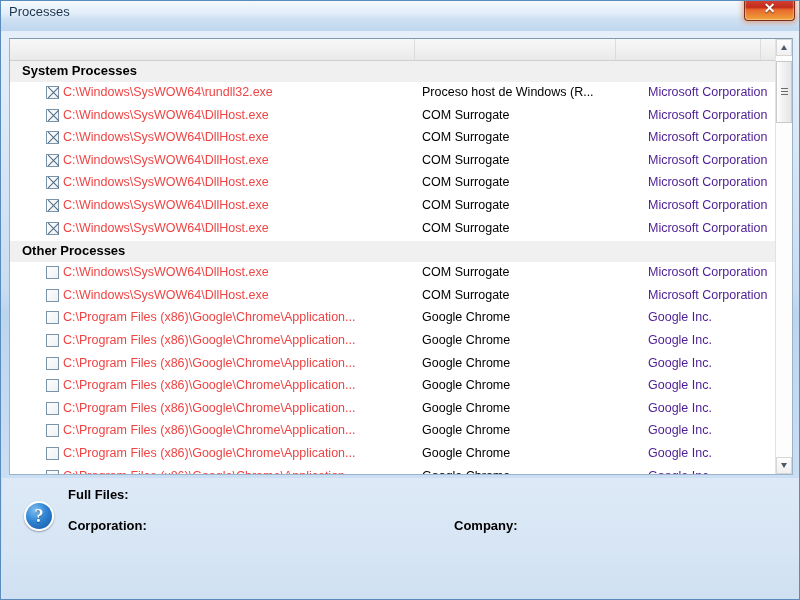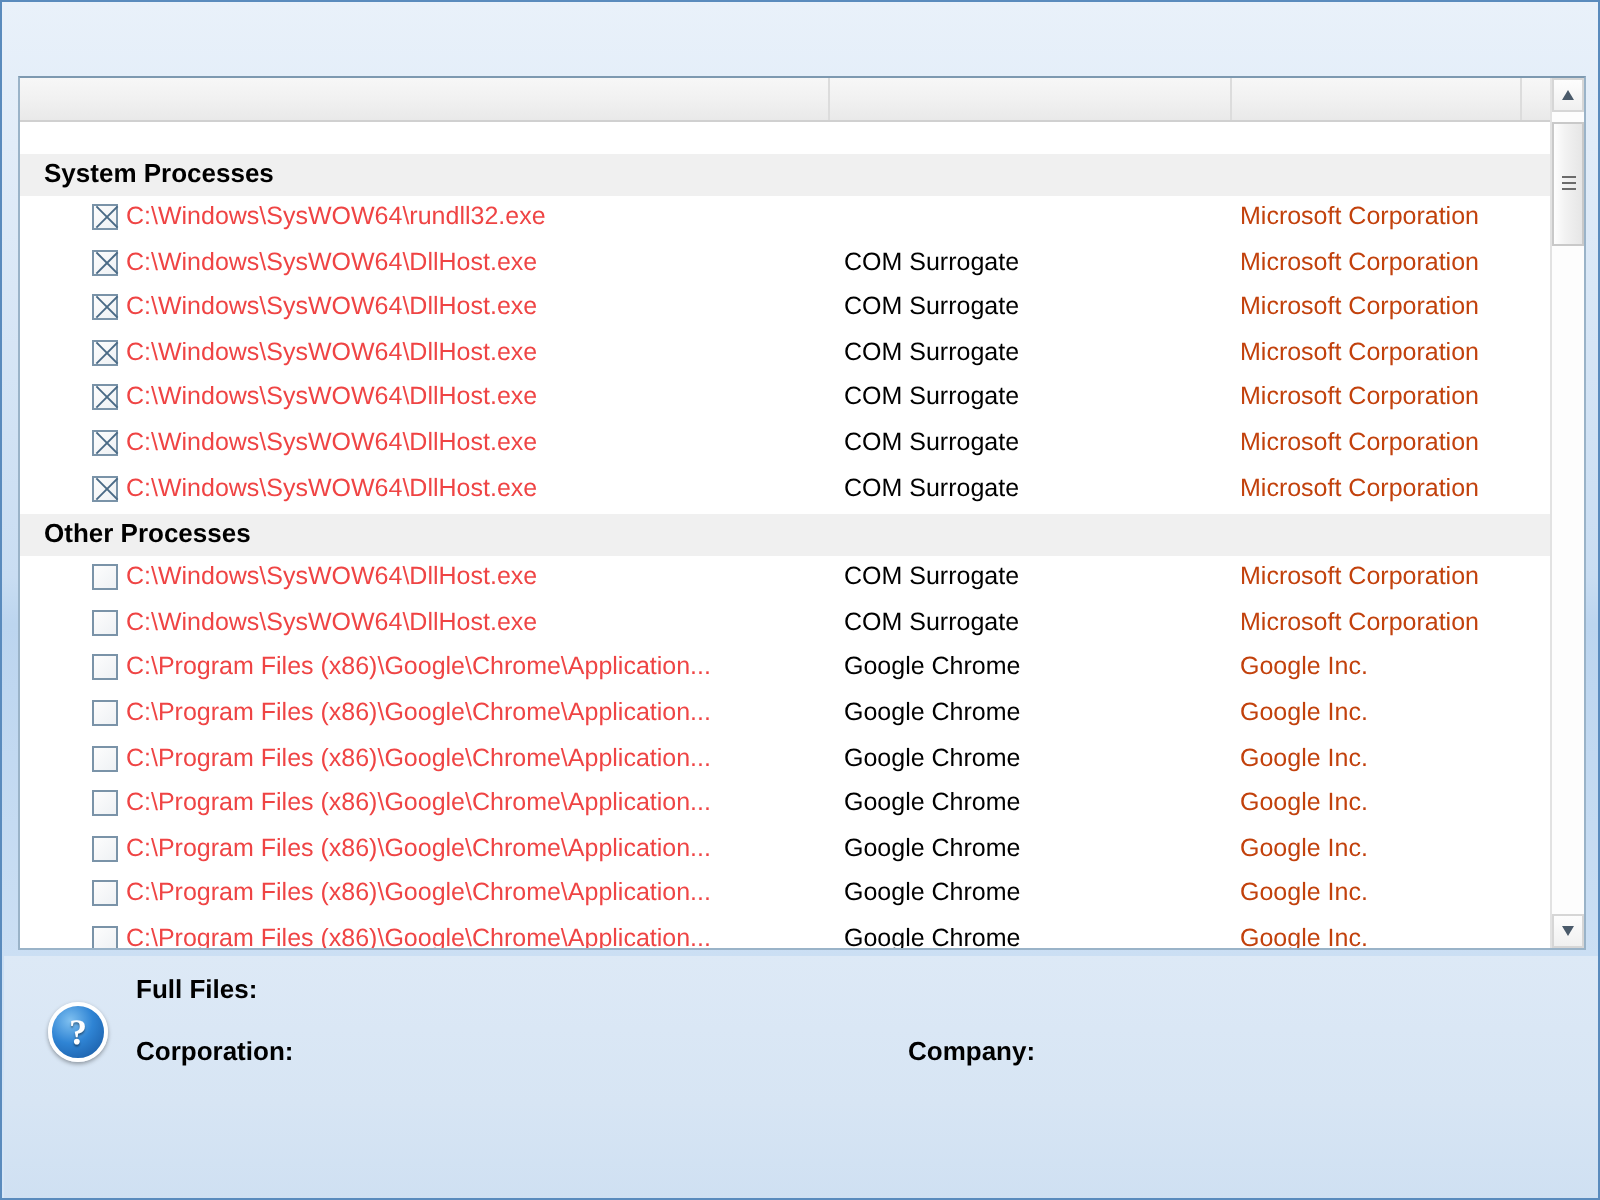--- a/index.html
+++ b/index.html
@@ -110,21 +110,20 @@
   .hcell.h2 { left: 606px; width: 145px; }
   .hcell.h3 { left: 751px; width: 33px; border-right: none; }
 
   .rows {
     position: absolute;
     left: 0;
     top: 22px;
     width: 766px;
     height: 414px;
     overflow: hidden;
-    margin-top: 16px;
   }
 
   .grp {
     position: relative;
     height: 22px;
     background: #f0f0f0;
     border-bottom: 1px solid #ffffff;
     box-sizing: border-box;
   }
   .grp span {
@@ -183,25 +182,25 @@
     left: 412px;
     top: 2px;
     width: 192px;
     font-size: 12.5px;
     color: #000000;
     white-space: nowrap;
     overflow: hidden;
   }
   .c-comp {
     position: absolute;
-    left: 610px;
+    left: 638px;
     top: 2px;
     width: 150px;
     font-size: 12.5px;
-    color: #c2410c;
+    color: #4c1d95;
     white-space: nowrap;
     overflow: hidden;
   }
 
   
   .vscroll {
     position: absolute;
     right: 0;
     top: 0;
     width: 17px;
@@ -302,37 +301,44 @@
   }
   .val-fullpath    { left: 145px; top: 9px; }
   .val-description { left: 152px; top: 40px; }
   .val-company     { left: 527px; top: 40px; }
 </style>
 </head>
 <body>
 
 <div class="window">
 
+  <div class="titlebar">
+    <div class="title-text">Processes</div>
+    <div class="close-btn">
+      <div class="close-x">✕</div>
+    </div>
+  </div>
 
   <div class="list-frame">
 
     <div class="col-header">
       <div class="hcell h0"></div>
       <div class="hcell h1"></div>
       <div class="hcell h2"></div>
       <div class="hcell h3"></div>
     </div>
 
     <div class="rows" id="rows-host">
         <div class="grp">
           <span>System Processes</span>
         </div>
         <div class="row">
           <div class="cb x"></div>
           <div class="c-path">C:\Windows\SysWOW64\rundll32.exe</div>
+          <div class="c-desc">Proceso host de Windows (R...</div>
           <div class="c-comp">Microsoft Corporation</div>
         </div>
         <div class="row">
           <div class="cb x"></div>
           <div class="c-path">C:\Windows\SysWOW64\DllHost.exe</div>
           <div class="c-desc">COM Surrogate</div>
           <div class="c-comp">Microsoft Corporation</div>
         </div>
         <div class="row">
           <div class="cb x"></div>

